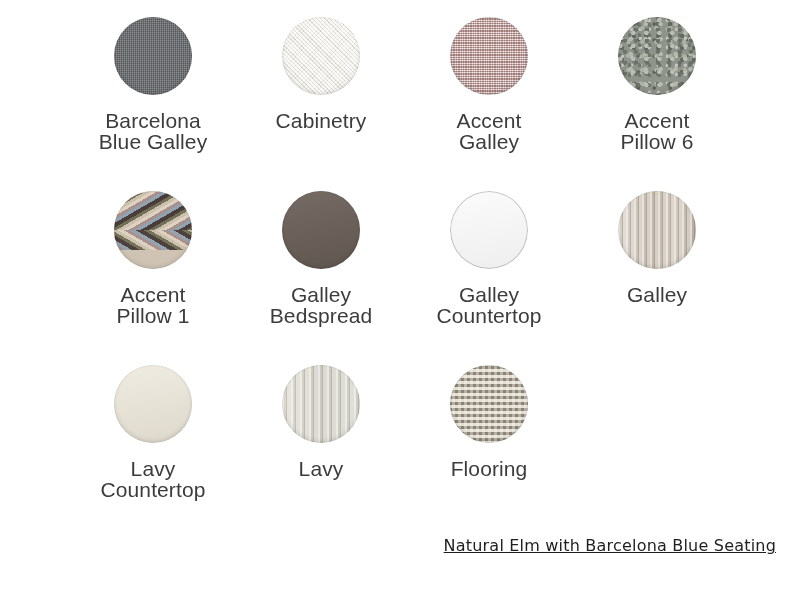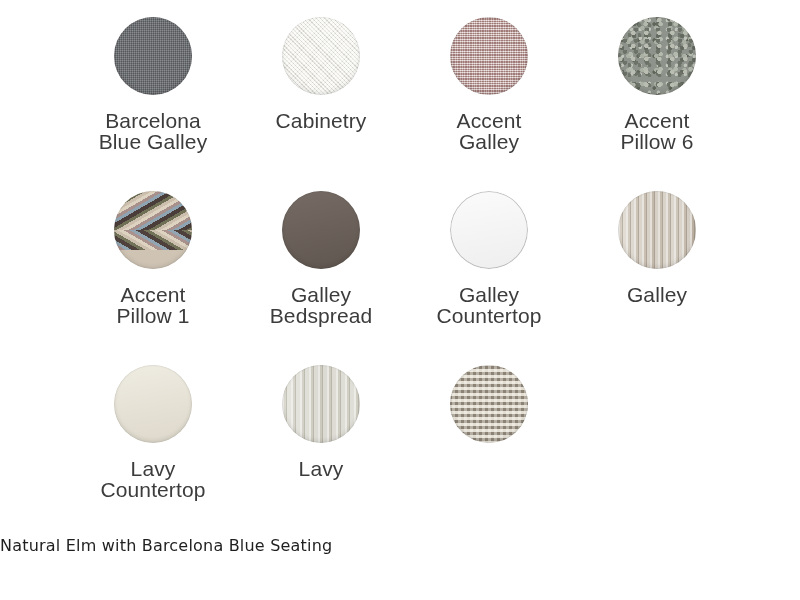--- a/index.html
+++ b/index.html
@@ -221,25 +221,26 @@
     display: block;
     white-space: nowrap;
   }
 
   
   .board-caption {
     position: absolute;
     left: 0;
     top: 536px;
     width: 776px;
-    text-align: left;
+    text-align: right;
     font-family: "DejaVu Sans", sans-serif;
     font-size: 16px;
     color: #1f1f1f;
     letter-spacing: 0.2px;
+    text-decoration: underline;
   }
 </style>
 </head>
 <body>
 
 <div id="board">
 
   <div class="swatch-grid">
 
     <div class="swatch-cell">
@@ -314,20 +315,23 @@
 
     <div class="swatch-cell">
       <div class="swatch-disc tex-lavy-wall"></div>
       <div class="swatch-label">
         <span class="lbl-line">Lavy</span>
       </div>
     </div>
 
     <div class="swatch-cell">
       <div class="swatch-disc tex-flooring"></div>
+      <div class="swatch-label">
+        <span class="lbl-line">Flooring</span>
+      </div>
     </div>
 
     <div class="swatch-cell empty-cell"></div>
 
   </div>
 
   <div class="board-caption">Natural Elm with Barcelona Blue Seating</div>
 
 </div>
 

